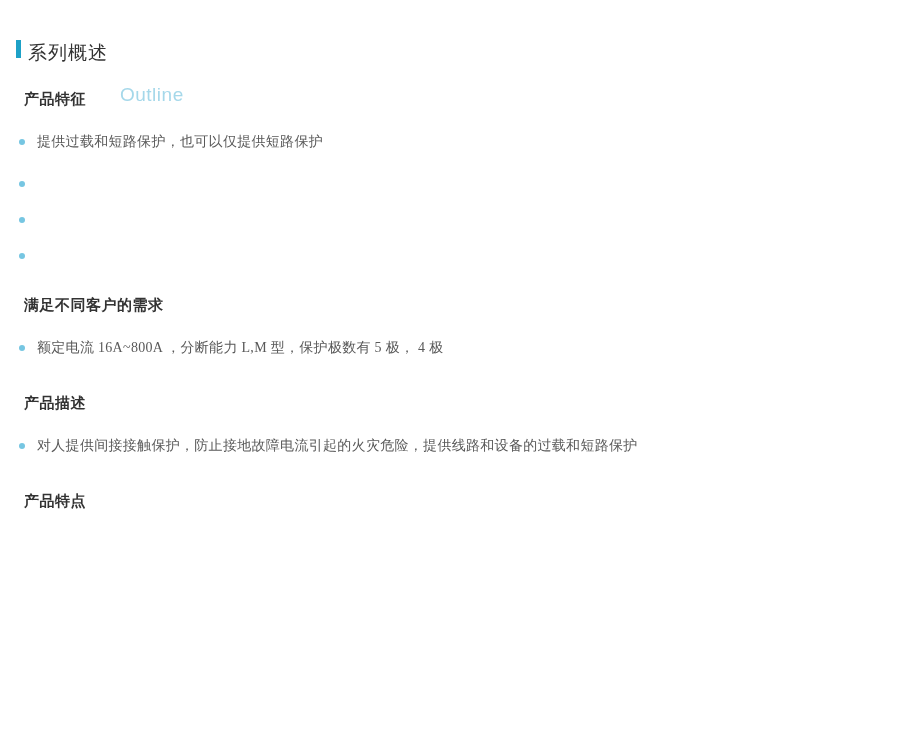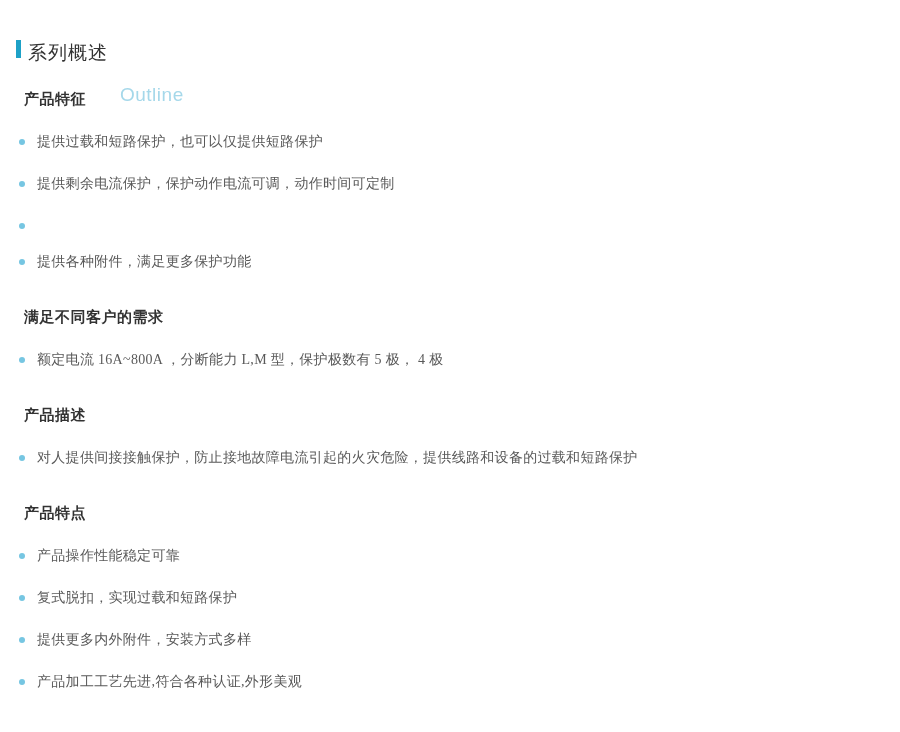--- a/index.html
+++ b/index.html
@@ -103,28 +103,26 @@
   <div class="sections" id="sections">
       <section class="section">
         <h3 class="section-heading">产品特征</h3>
         <ul class="bullet-list">
           <li class="bullet-item">
             <span class="bullet-dot"></span>
             <span class="bullet-text">提供过载和短路保护，也可以仅提供短路保护</span>
           </li>
           <li class="bullet-item">
             <span class="bullet-dot"></span>
-            <span class="bullet-text">提供剩余电流保护，保护动作电流可调，动作时间可定制</span>
           </li>
           <li class="bullet-item">
             <span class="bullet-dot"></span>
           </li>
           <li class="bullet-item">
             <span class="bullet-dot"></span>
-            <span class="bullet-text">提供各种附件，满足更多保护功能</span>
           </li>
         </ul>
       </section>
       <section class="section">
         <h3 class="section-heading">满足不同客户的需求</h3>
         <ul class="bullet-list">
           <li class="bullet-item">
             <span class="bullet-dot"></span>
             <span class="bullet-text">额定电流 16A~800A ，分断能力 L,M 型，保护极数有 5 极， 4 极</span>
           </li>
@@ -134,33 +132,15 @@
         <h3 class="section-heading">产品描述</h3>
         <ul class="bullet-list">
           <li class="bullet-item">
             <span class="bullet-dot"></span>
             <span class="bullet-text">对人提供间接接触保护，防止接地故障电流引起的火灾危险，提供线路和设备的过载和短路保护</span>
           </li>
         </ul>
       </section>
       <section class="section">
         <h3 class="section-heading">产品特点</h3>
-        <ul class="bullet-list">
-          <li class="bullet-item">
-            <span class="bullet-dot"></span>
-            <span class="bullet-text">产品操作性能稳定可靠</span>
-          </li>
-          <li class="bullet-item">
-            <span class="bullet-dot"></span>
-            <span class="bullet-text">复式脱扣，实现过载和短路保护</span>
-          </li>
-          <li class="bullet-item">
-            <span class="bullet-dot"></span>
-            <span class="bullet-text">提供更多内外附件，安装方式多样</span>
-          </li>
-          <li class="bullet-item">
-            <span class="bullet-dot"></span>
-            <span class="bullet-text">产品加工工艺先进,符合各种认证,外形美观</span>
-          </li>
-        </ul>
       </section>
     </div>
 </div>
 
 </body></html>

